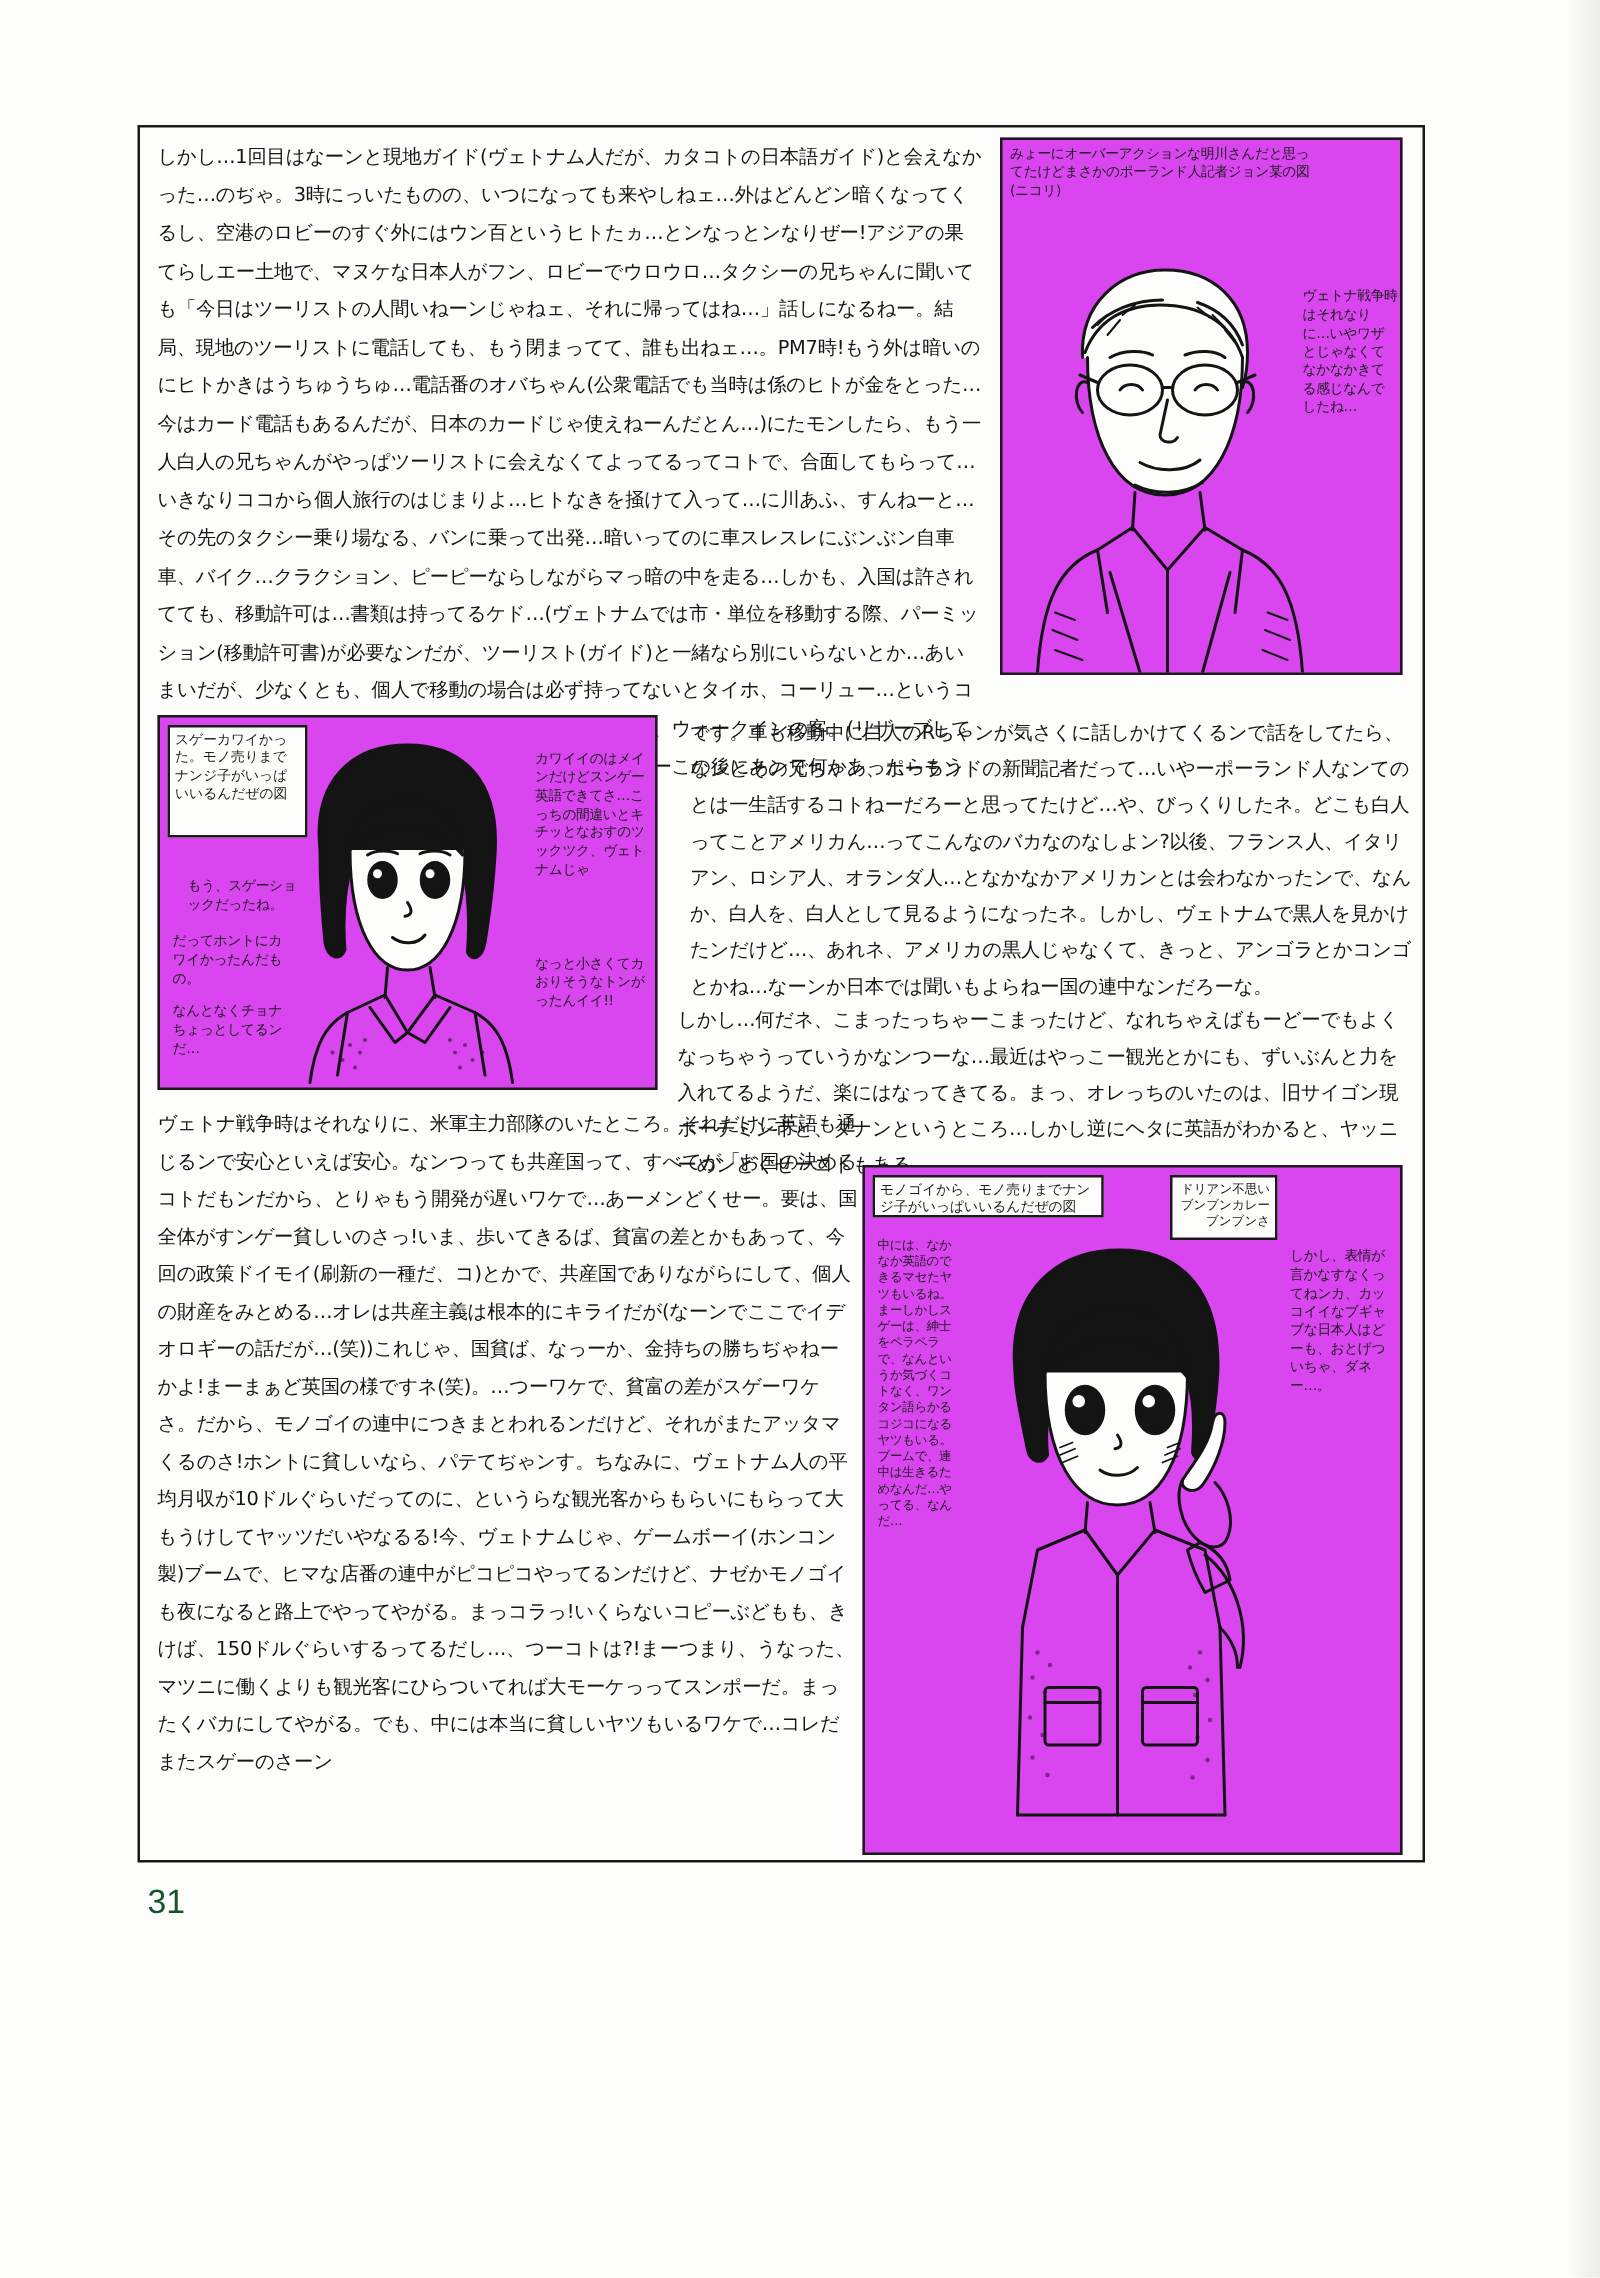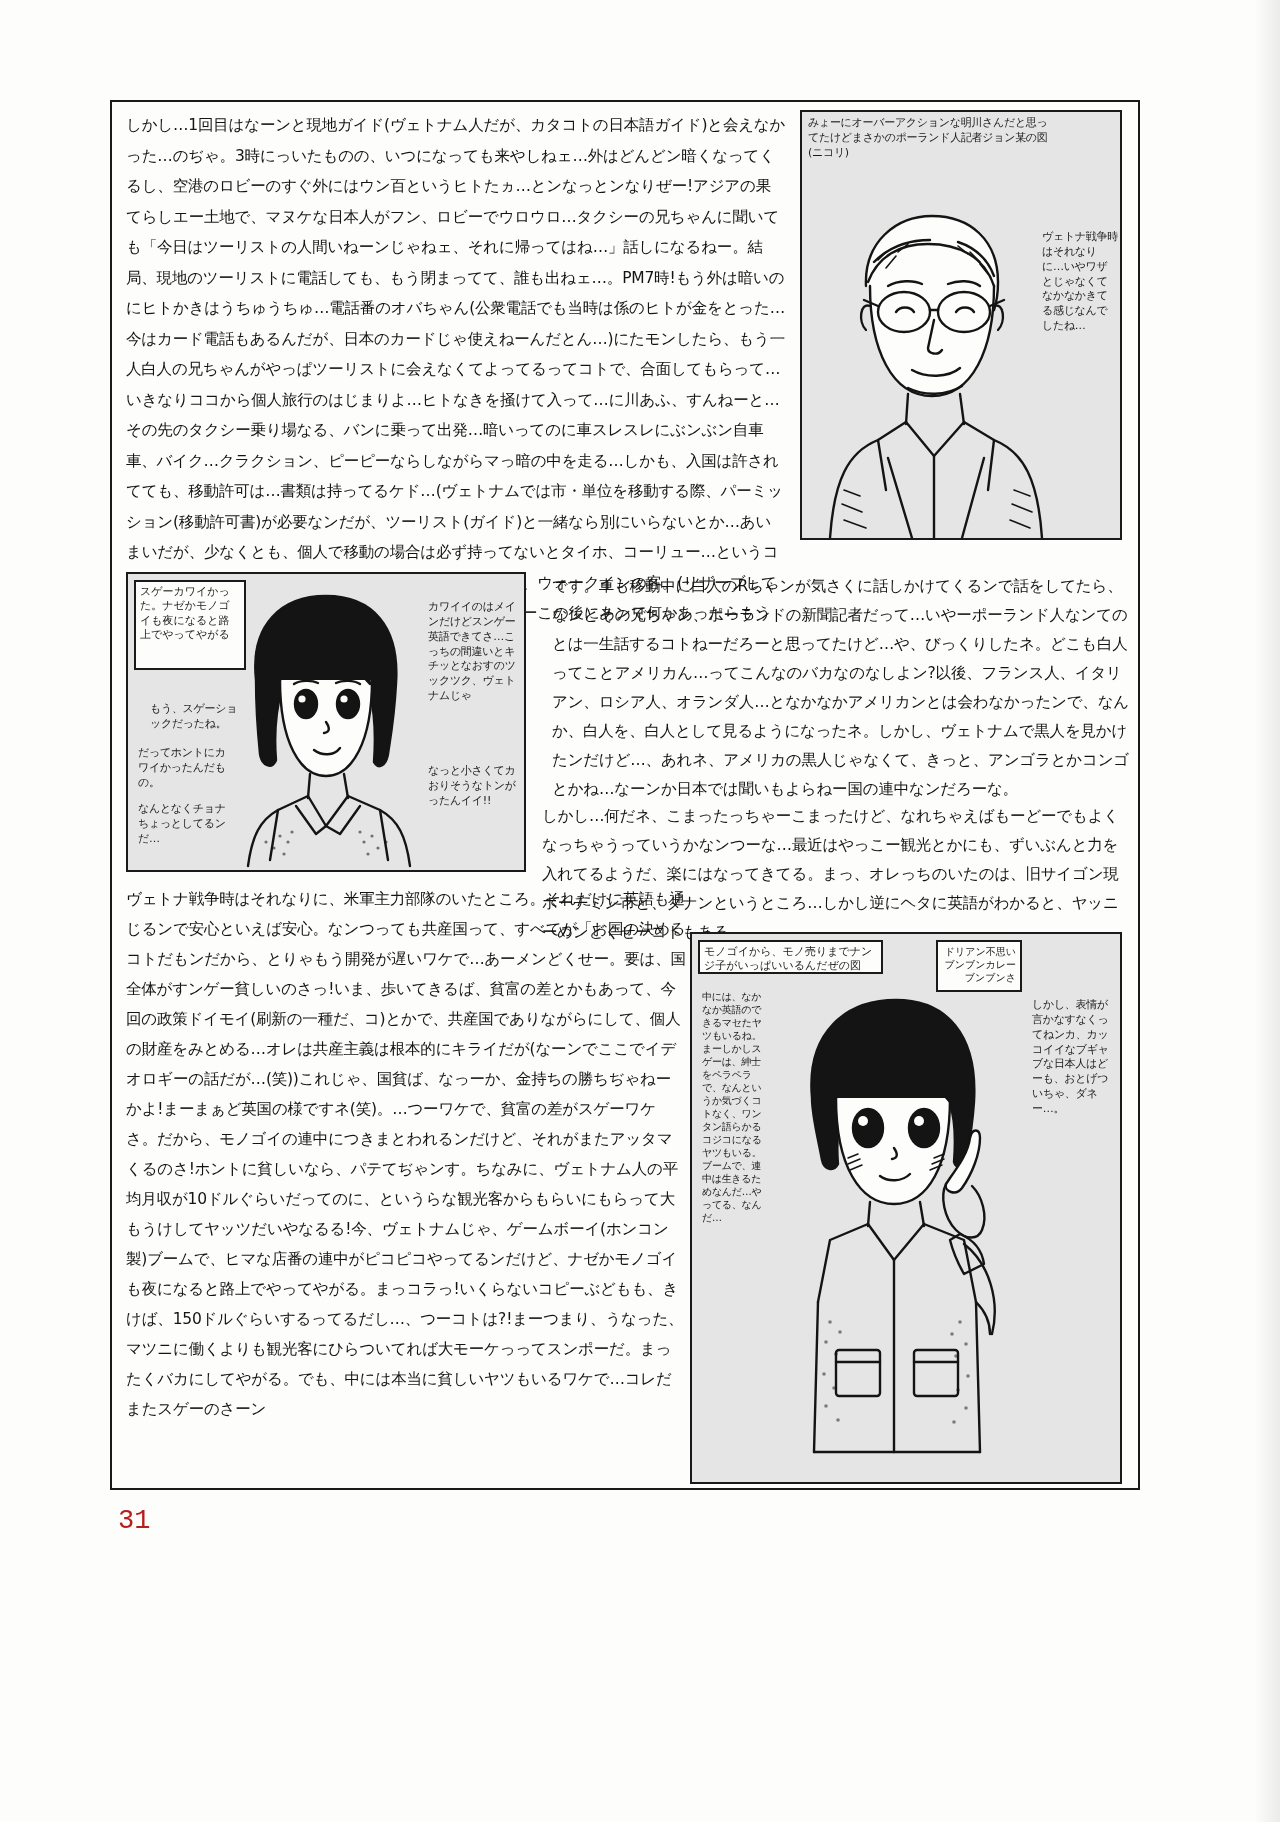--- a/index.html
+++ b/index.html
@@ -39,21 +39,21 @@
     width: 1030px;
     height: 1390px;
     border: 2px solid #1a1a1a;
     box-sizing: border-box;
     background: #fdfdfb;
   }
   .panel {
     position: absolute;
     border: 2px solid #1a1a1a;
     box-sizing: border-box;
-    background: #e5e5e5;
+    background: #d946ef;
     overflow: hidden;
   }
   .panel-caption {
     position: absolute;
     font-size: 11px;
     line-height: 1.35;
     color: #1a1a1a;
     font-family: "DejaVu Sans", sans-serif;
     letter-spacing: -0.3px;
   }
@@ -77,22 +77,22 @@
     letter-spacing: -0.2px;
     text-align: left;
     word-break: break-all;
   }
   .hand p { margin: 0; }
   .pageno {
     position: absolute;
     left: 118px;
     top: 1506px;
     font-size: 27px;
-    color: #b91c1c;
-    font-family: Liberation Mono, monospace;
+    color: #14532d;
+    font-family: Liberation Sans, sans-serif;
   }
   svg { display:block; }
 </style>
 </head>
 <body>
 
 <div id="page">
 
   <div id="frame">
 
@@ -157,21 +157,21 @@
           <path d="M36 300 L52 306 M34 314 L54 322 M36 330 L58 338" stroke-width="1.6"></path>
           <path d="M206 300 L222 306 M204 314 L224 322 M202 330 L222 338" stroke-width="1.6"></path>
 
           <path d="M70 70 L78 62 M78 78 L88 66 M90 62 L100 54 M150 56 L160 64 M162 62 L172 72 M172 74 L180 84" stroke-width="1.6"></path>
         </g>
       </svg>
     </div>
 
     <div class="panel" style="left:14px; top:470px; width:400px; height:300px;">
       <div class="caption-box" style="left:6px; top:6px; width:112px; height:90px;">
-        <span>スゲーカワイかった。ナゼかモノゴイも夜になると路上でやってやがる</span>
+        <span>スゲーカワイかった。モノ売りまでナンジ子がいっぱいいるんだぜの図</span>
       </div>
       <div class="panel-caption" style="left:22px; top:128px; width:92px;">
         <span>もう、スゲーショックだったね。</span>
       </div>
       <div class="panel-caption" style="left:10px; top:172px; width:96px;">
         <span>だってホントにカワイかったんだもの。</span>
       </div>
       <div class="panel-caption" style="left:10px; top:228px; width:96px;">
         <span>なんとなくチョナちょっとしてるンだ…</span>
       </div>

